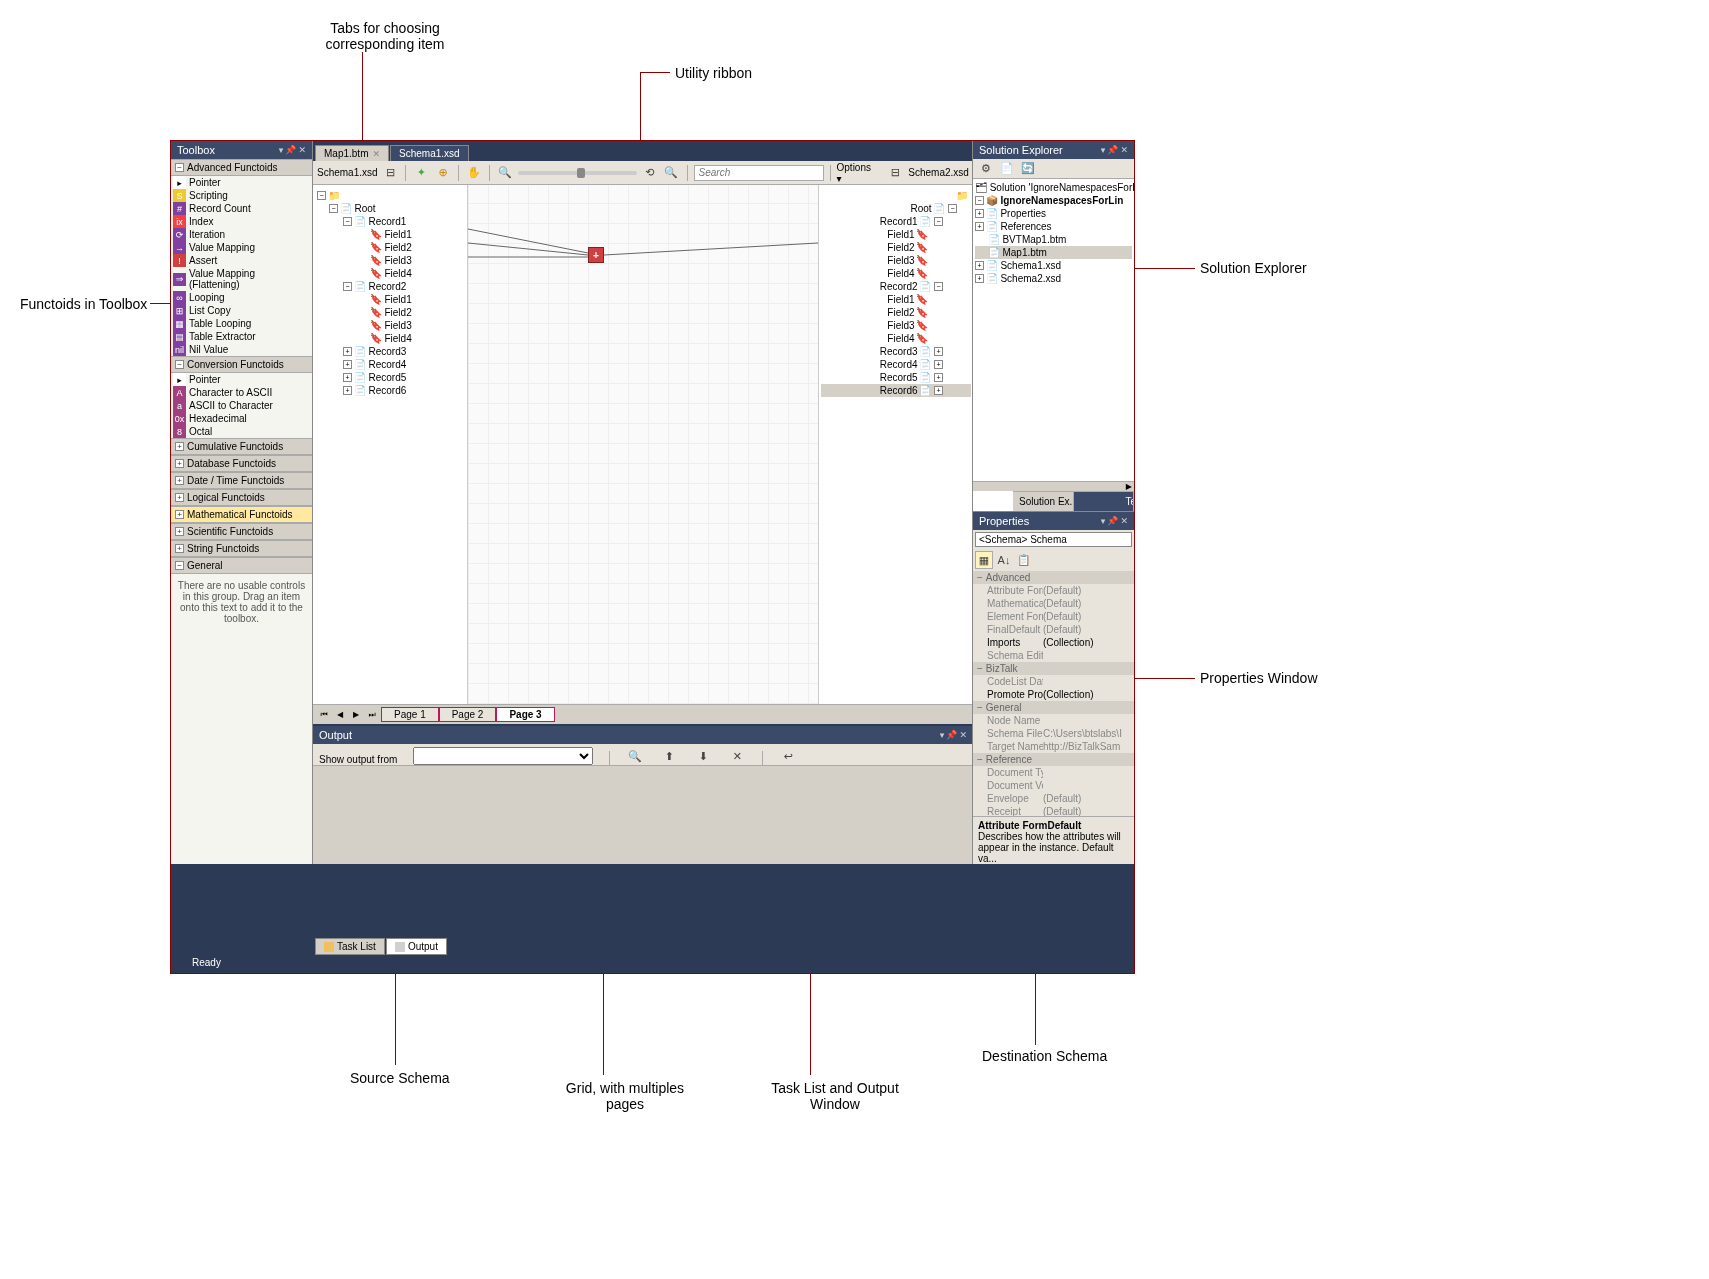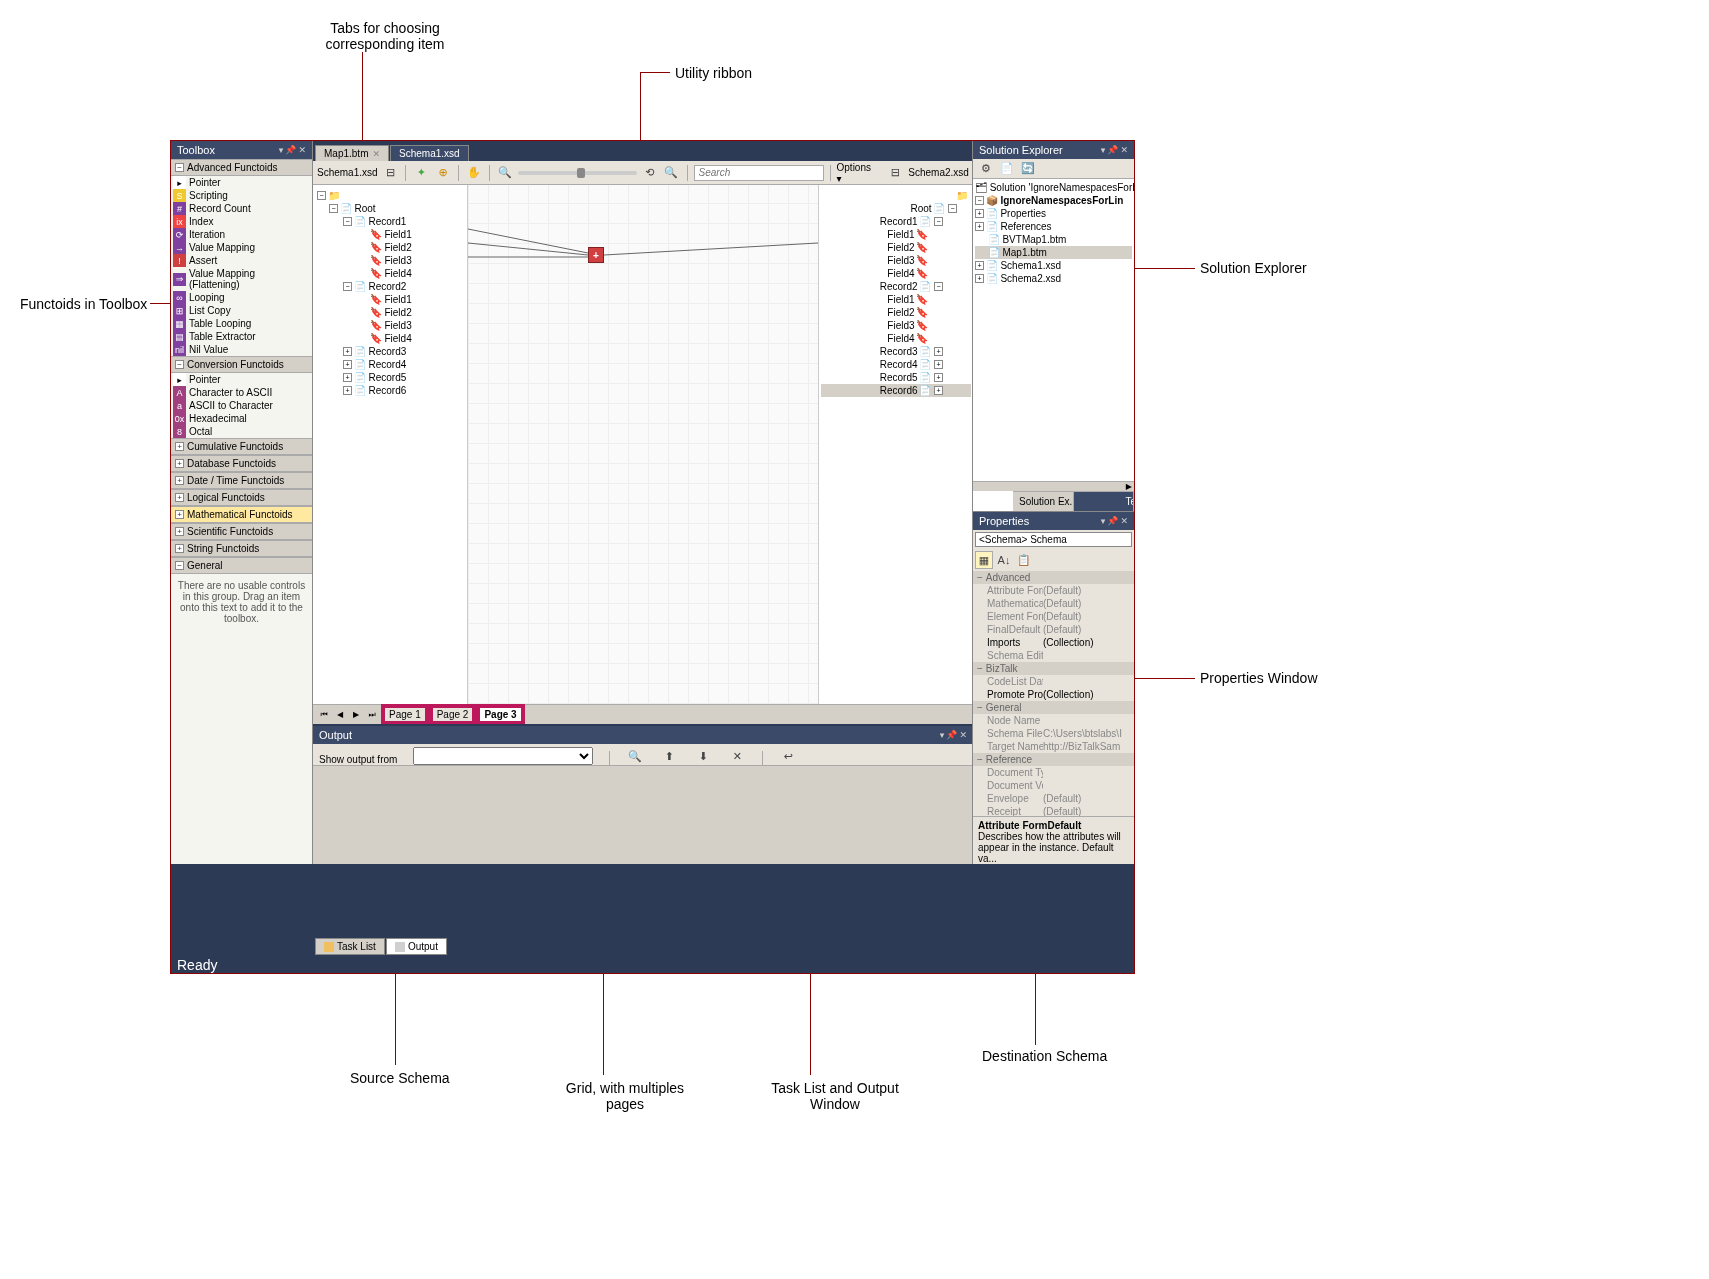--- a/index.html
+++ b/index.html
@@ -42,31 +42,31 @@
 .right .indent1 { padding-right: 14px; padding-left: 0; }
 .right .indent2 { padding-right: 28px; padding-left: 0; }
 .right .indent3 { padding-right: 42px; padding-left: 0; }
 .selected-node { background: #d4d0c8; }
 
 .grid-area { flex: 1; position: relative; background: repeating-linear-gradient(0deg, #eee, #eee 1px, transparent 1px, transparent 20px), repeating-linear-gradient(90deg, #eee, #eee 1px, transparent 1px, transparent 20px); background-color: #fafafa; }
 .functoid { position: absolute; width: 16px; height: 16px; background: #d04040; border: 1px solid #802020; color: #fff; display: flex; align-items: center; justify-content: center; font-size: 10px; font-weight: bold; }
 
 .page-tabs { height: 20px; background: #d4d0c8; display: flex; align-items: center; padding: 0 4px; gap: 2px; border-top: 1px solid #aaa; font-size: 10px; }
 .page-tabs .nav-btn { width: 14px; height: 14px; display: inline-flex; align-items: center; justify-content: center; cursor: pointer; font-size: 8px; }
-.page-tab { padding: 1px 4px; background: #e8e4dc; border: 4px solid #be185d; cursor: pointer; margin-top: 6px; }
+.page-tab { padding: 1px 12px; background: #e8e4dc; border: 1px solid #be185d; cursor: pointer; margin-top: 6px; }
 .page-tab.active { background: #fff; font-weight: bold; }
 
 .output-panel { height: 140px; background: #d4d0c8; border-top: 2px solid #2c3a55; display: flex; flex-direction: column; }
 .output-toolbar { background: #e8e4dc; height: 22px; display: flex; align-items: flex-end; padding: 0 6px; gap: 16px; font-size: 10px; border-bottom: 1px solid #aaa; }
 .output-toolbar select { font-size: 10px; height: 18px; width: 180px; }
 .output-body { flex: 1; background: #d4d0c8; }
 .bottom-tabs { position: absolute; bottom: 18px; left: 144px; display: flex; gap: 1px; }
 .bottom-tab { background: #d4d0c8; padding: 2px 8px; font-size: 10px; border: 1px solid #888; display: flex; align-items: center; gap: 3px; }
 .bottom-tab.active { background: #fff; }
-.status-bar { position: absolute; bottom: 0; left: 0; right: 0; height: 18px; background: #2c3a55; color: #fff; padding: 2px 6px; font-size: 14px; }
+.status-bar { position: absolute; bottom: 0; left: 0; right: 0; height: 18px; background: #2c3a55; color: #fff; padding: 2px 21px; font-size: 10px; }
 
 .solution-panel { position: absolute; right: 0; top: 0; width: 162px; height: 370px; background: #fff; border-left: 1px solid #888; display: flex; flex-direction: column; }
 .sol-toolbar { background: #e8e4dc; height: 20px; display: flex; align-items: center; padding: 0 4px; gap: 3px; border-bottom: 1px solid #aaa; }
 .sol-tree { flex: 1; padding: 2px; font-size: 10px; overflow: hidden; }
 .sol-tree .tree-node { padding: 1px 0; }
 .sol-bottom-tabs { display: flex; height: 20px; border-top: 1px solid #aaa; margin-left: 40px; }
 .sol-bottom-tabs .tab { flex: 1; padding: 2px 4px; font-size: 10px; background: #d4d0c8; border-right: 1px solid #aaa; display: flex; align-items: center; gap: 2px; overflow: hidden; white-space: nowrap; }
 .sol-bottom-tabs .tab.active { background: #3b4a68; color: #fff; gap: 48px; }
 
 .properties-panel { position: absolute; right: 0; top: 370px; width: 162px; height: 353px; background: #e8e4dc; border-left: 1px solid #888; border-top: 1px solid #888; display: flex; flex-direction: column; font-size: 10px; }

